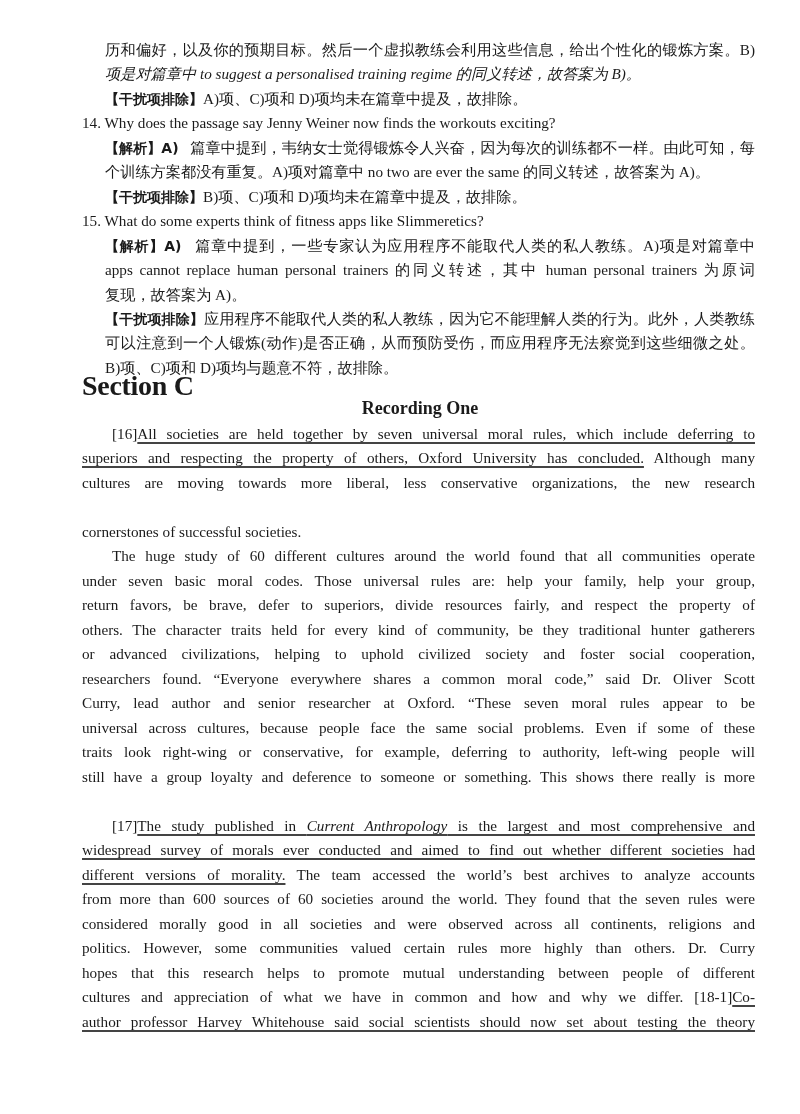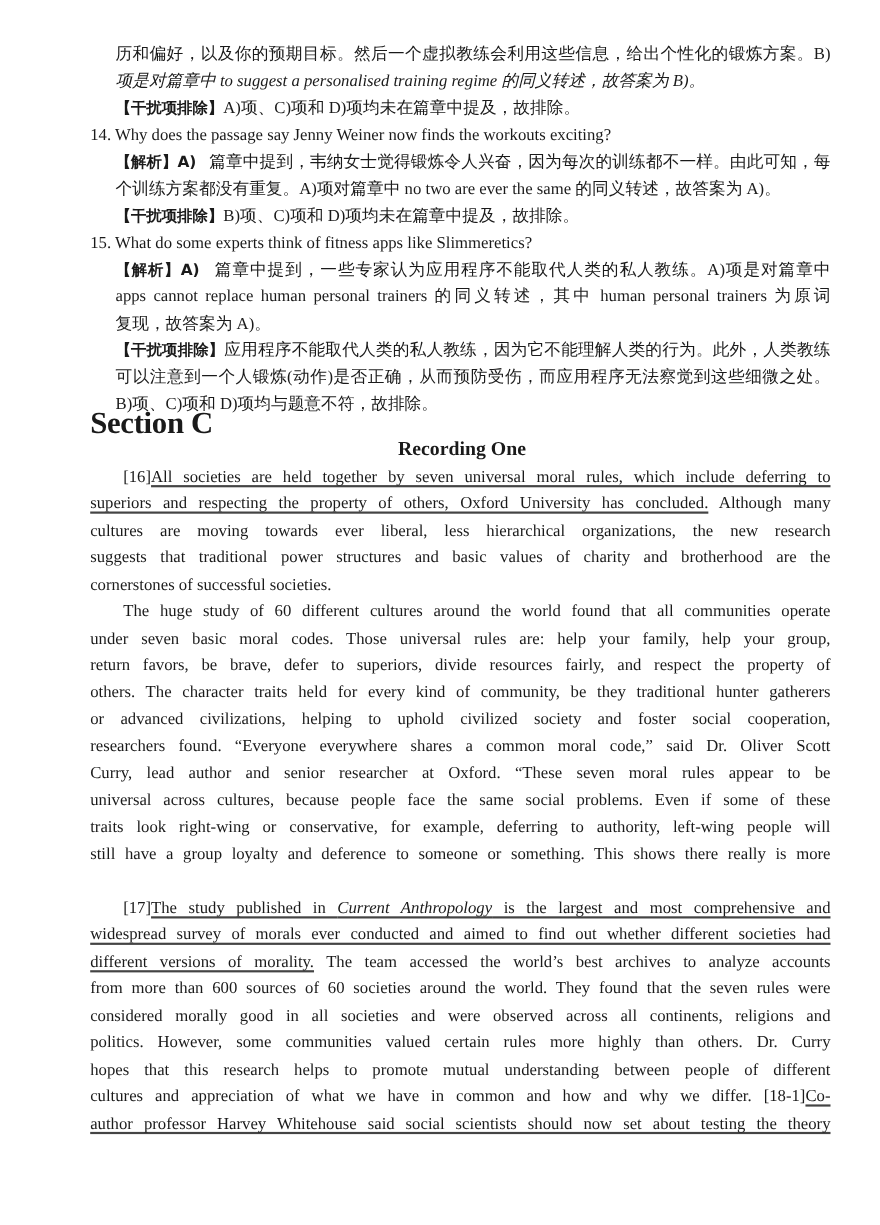--- a/index.html
+++ b/index.html
@@ -58,22 +58,21 @@
 
   <div class="section-heading" style="top:370px;">Section C</div>
   <div class="recording-title" style="top:398px;">Recording One</div>
 
   <div class="line just" style="top:422px;">
     <span style="display:inline-block;width:30px;"></span><span>[16]</span><span class="u">All societies are held together by seven universal moral rules, which include deferring to</span>
   </div>
   <div class="line just" style="top:446px;">
     <span class="u">superiors and respecting the property of others, Oxford University has concluded.</span><span> Although many</span>
   </div>
-  <div class="line just" style="top:471px;">cultures are moving towards ever liberal, less hierarchical organizations, the new research</div>
-  <div class="line just" style="top:495px;">suggests that traditional power structures and basic values of charity and brotherhood are the</div>
+  <div class="line just" style="top:471px;">cultures are moving towards more liberal, less conservative organizations, the new research</div>
   <div class="line" style="top:520px;">cornerstones of successful societies.</div>
 
   <div class="line just" style="top:544px;">
     <span style="display:inline-block;width:30px;"></span><span>The huge study of 60 different cultures around the world found that all communities operate</span>
   </div>
   <div class="line just" style="top:569px;">under seven basic moral codes. Those universal rules are: help your family, help your group,</div>
   <div class="line just" style="top:593px;">return favors, be brave, defer to superiors, divide resources fairly, and respect the property of</div>
   <div class="line just" style="top:618px;">others. The character traits held for every kind of community, be they traditional hunter gatherers</div>
   <div class="line just" style="top:642px;">or advanced civilizations, helping to uphold civilized society and foster social cooperation,</div>
   <div class="line just" style="top:667px;">researchers found. “Everyone everywhere shares a common moral code,” said Dr. Oliver Scott</div>

